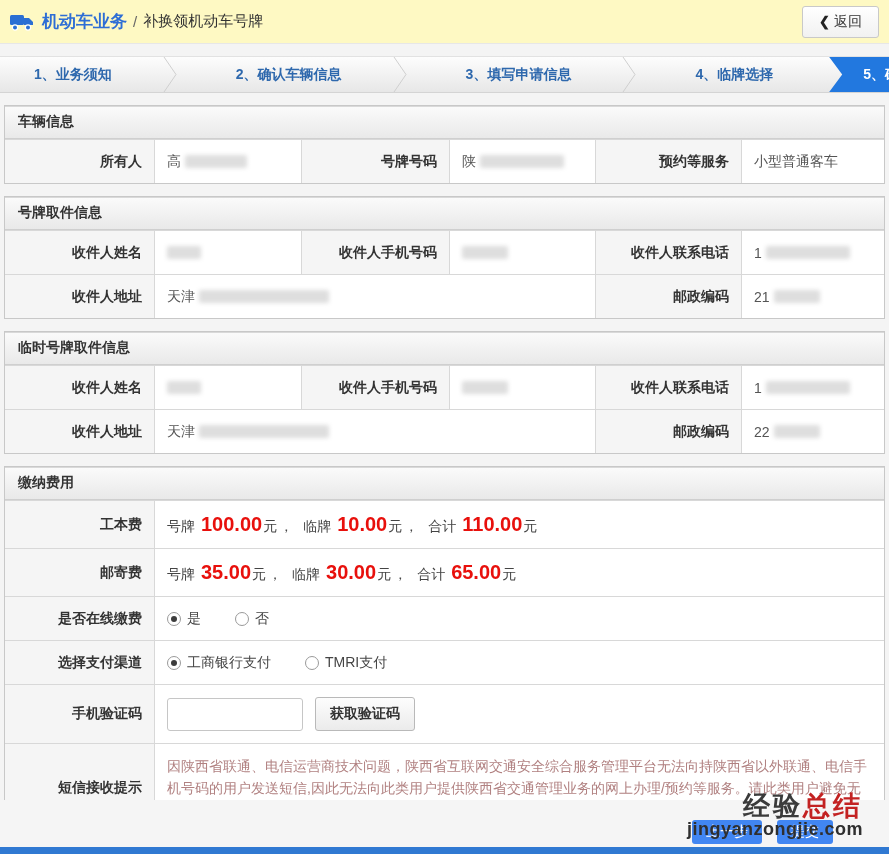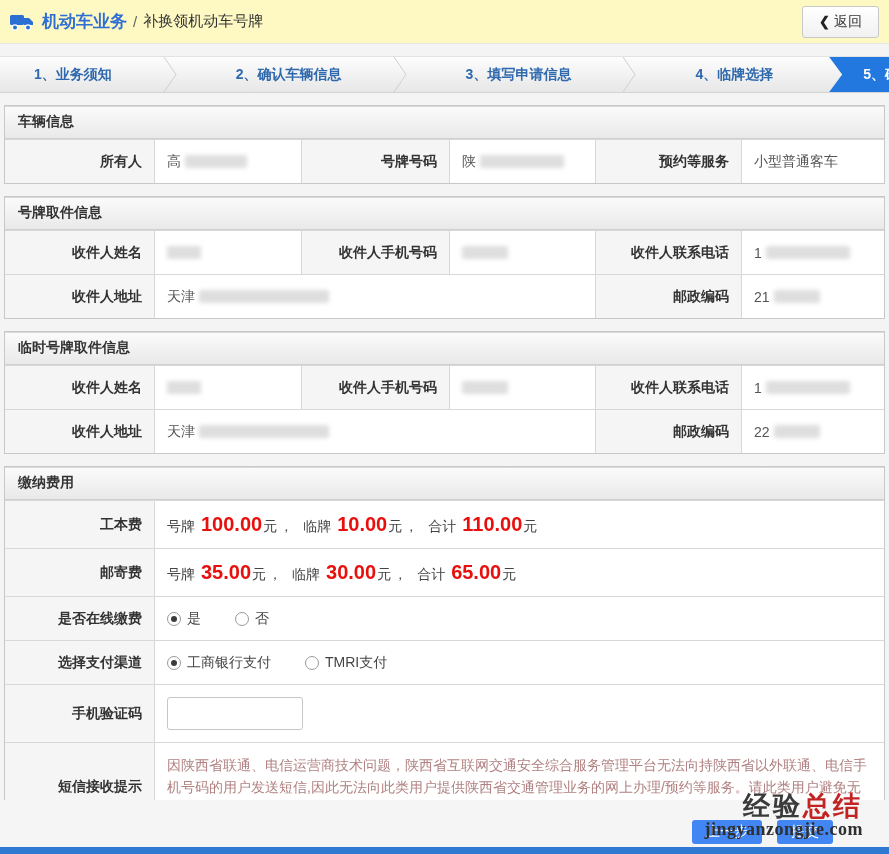--- a/index.html
+++ b/index.html
@@ -99,21 +99,21 @@
     position:absolute; bottom:3px; height:24px; padding:0 14px;
     background:#4186f2; color:#fff; border:none; border-radius:3px;
     font-size:14px; cursor:pointer;
   }
   .btn-prev { right:127px; }
   .btn-submit { right:56px; }
   .bottom-strip { position:absolute; left:0; right:0; bottom:0; height:7px; background:#3079d2; }
   .watermark {
     position:absolute; right:26px; bottom:8px; text-align:right;
     font-weight:bold; line-height:1.05; z-index:6; pointer-events:none;
-    font-family:Liberation Serif, serif;
+    font-family:Liberation Sans, sans-serif;
   }
   .wm-l1 { font-size:27px; letter-spacing:3px; color:#3a3a3a; }
   .wm-red { color:#c32222; }
   .wm-l2 { font-size:18px; color:#2f2f2f; letter-spacing:0.5px; }
 </style>
 </head>
 <body>
 
 <div class="topbar">
   <svg class="truck-icon" viewBox="0 0 24 18">
@@ -302,20 +302,21 @@
           <span class="radio"></span>
           <span>TMRI支付</span>
         </span>
       </div>
     </div>
 
     <div class="row g2">
       <div class="cell lbl">手机验证码</div>
       <div class="cell val">
         <input class="captcha-input" type="text" value="" style="">
+        <button class="captcha-btn">获取验证码</button>
       </div>
     </div>
 
     <div class="row g2">
       <div class="cell lbl">短信接收提示</div>
       <div class="cell val sms-cell">
         <span class="sms-text">因陕西省联通、电信运营商技术问题，陕西省互联网交通安全综合服务管理平台无法向持陕西省以外联通、电信手机号码的用户发送短信,因此无法向此类用户提供陕西省交通管理业务的网上办理/预约等服务。请此类用户避免无谓操作！</span>
       </div>
     </div>
   </div>

